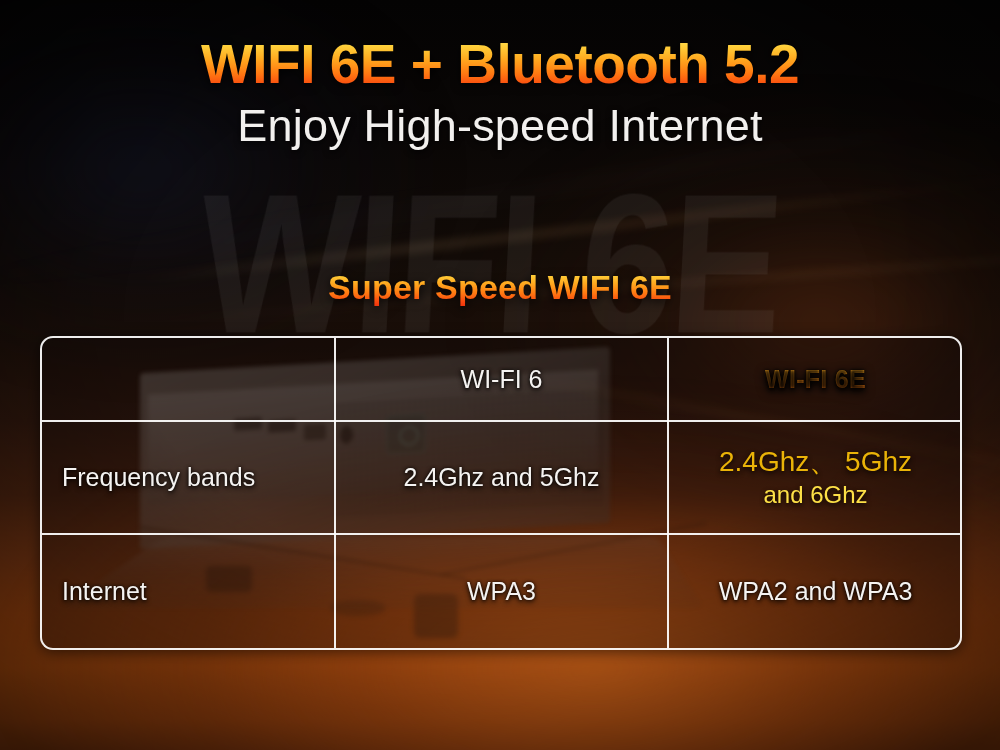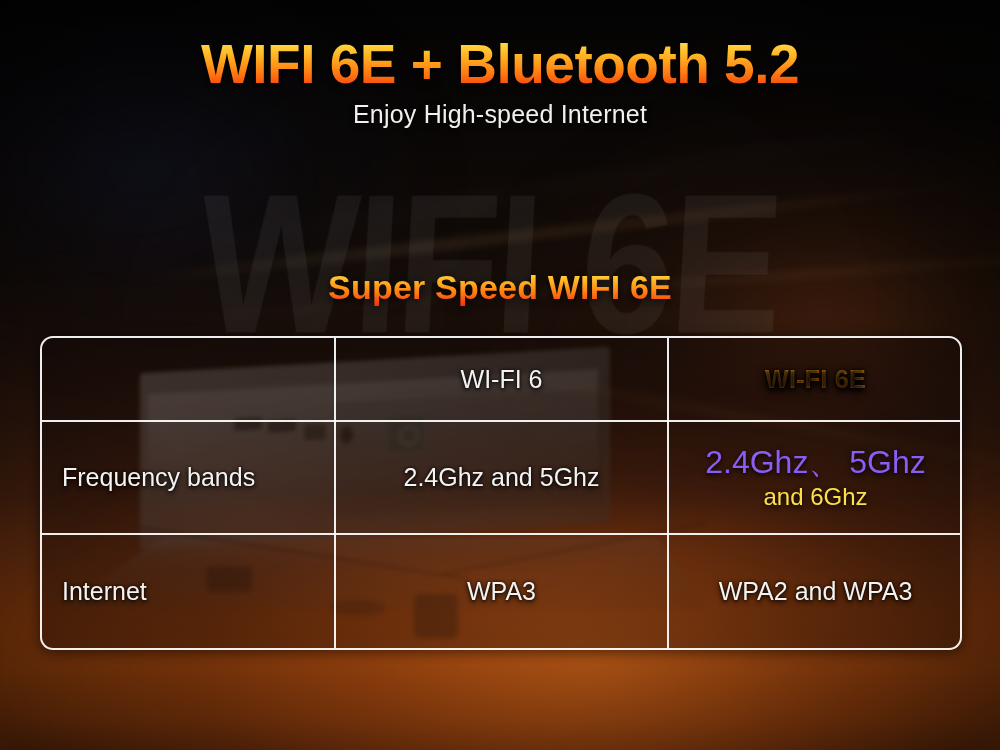--- a/index.html
+++ b/index.html
@@ -204,21 +204,21 @@
     font-size:55px;
     font-weight:bold;
     letter-spacing:-0.5px;
     line-height:1.05;
     filter:drop-shadow(0 2px 5px rgba(0,0,0,.85));
   }
 
   .subhead {
     position:absolute; left:0; right:0; top:100px;
     text-align:center;
-    font-size:25px;
+    font-size:45px;
     color:#f2f0ee;
     letter-spacing:0.2px;
     text-shadow:0 2px 6px rgba(0,0,0,.9);
   }
 
   .section-title {
     position:absolute; left:0; right:0; top:268px;
     text-align:center;
     font-size:34px;
     font-weight:bold;
@@ -265,22 +265,22 @@
   .row-3 td    { height:88px; }
 
   .head-plain { font-size:26px; }
   .head-hl {
     font-size:25px; font-weight:bold; letter-spacing:0.3px;
     filter:drop-shadow(0 2px 4px rgba(0,0,0,.95));
   }
 
   .band-line-1 {
     display:block;
-    color:#8b5cf6;
-    font-size:32px;
+    color:#eab308;
+    font-size:28px;
     line-height:1.24;
     text-shadow:0 2px 5px rgba(0,0,0,.95);
   }
   .band-line-2 {
     display:block;
     color:#fde047;
     font-size:24px;
     line-height:1.24;
     text-shadow:0 2px 5px rgba(0,0,0,.95);
   }

